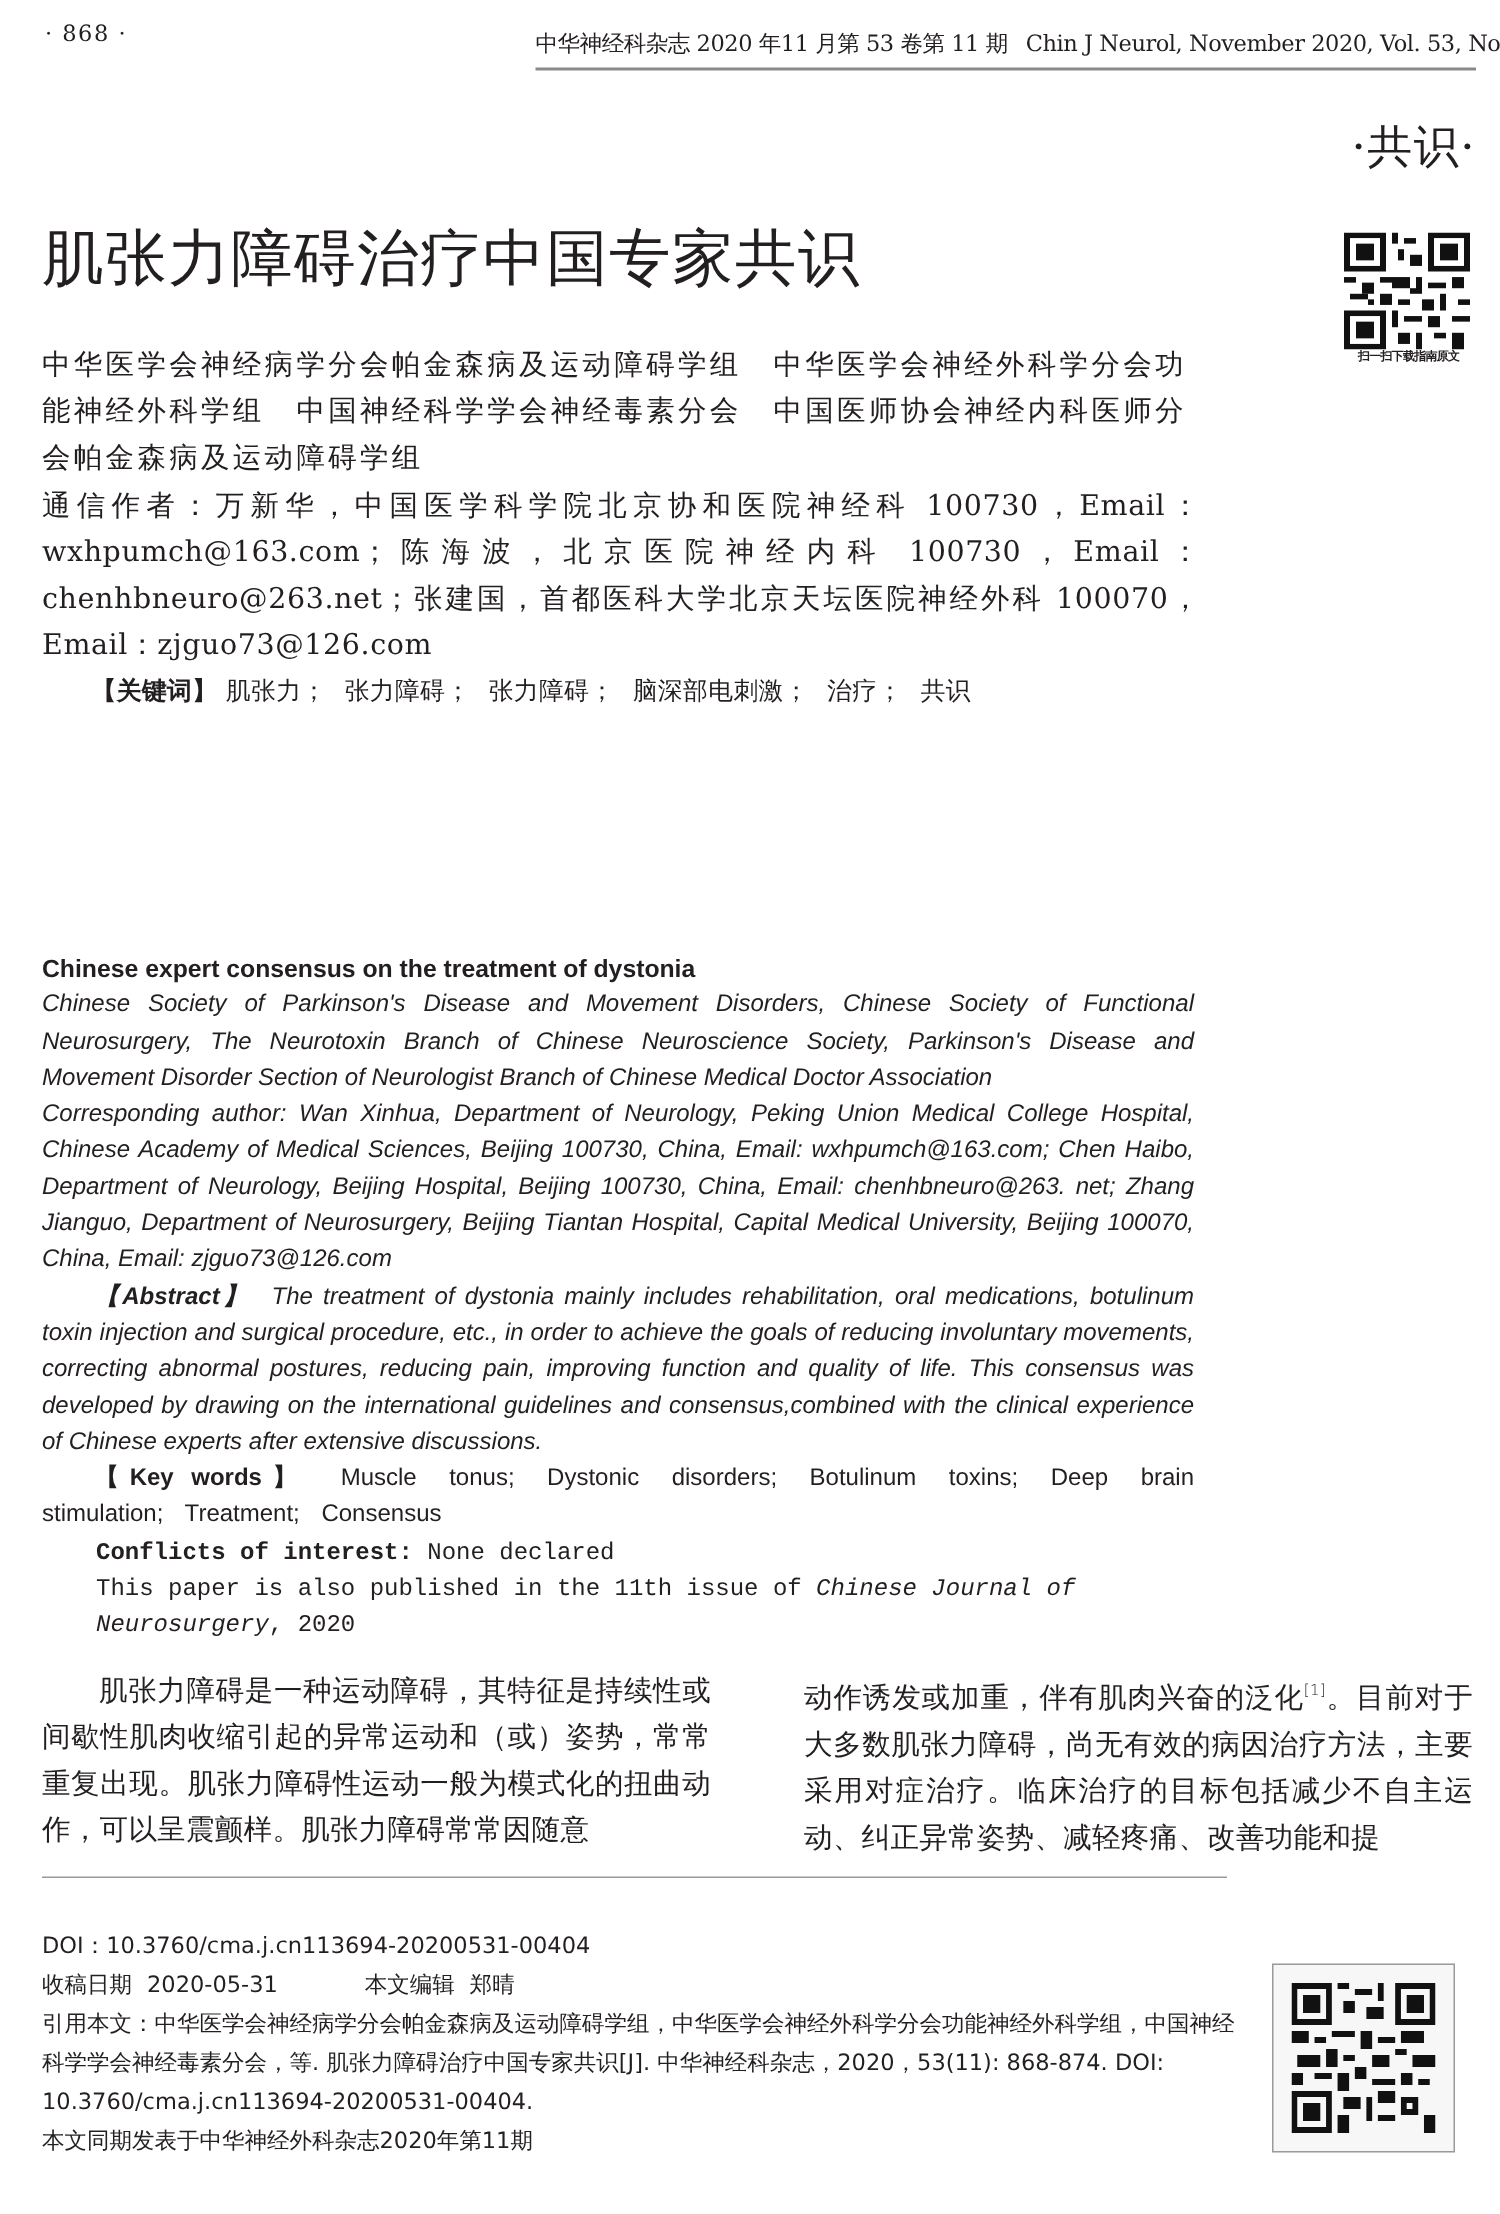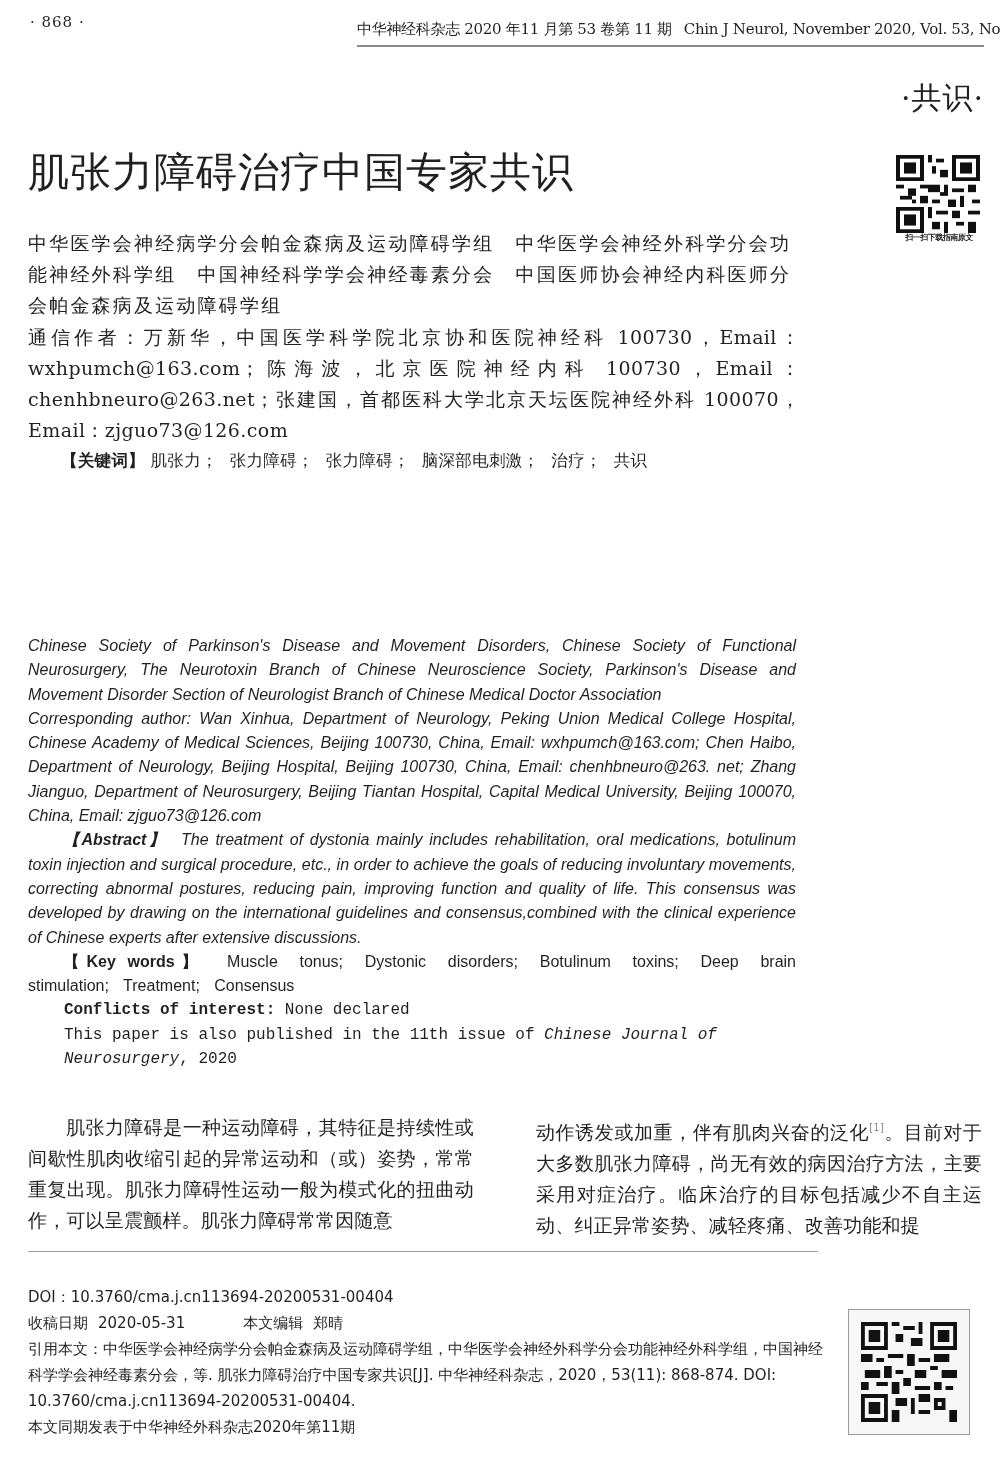--- a/index.html
+++ b/index.html
@@ -105,20 +105,21 @@
 <div class="abs qr-top-caption">扫一扫下载指南原文</div>
 
 <div class="abs affil">中华医学会神经病学分会帕金森病及运动障碍学组　中华医学会神经外科学分会功能神经外科学组　中国神经科学学会神经毒素分会　中国医师协会神经内科医师分会帕金森病及运动障碍学组</div>
 <div class="abs corr">通信作者：万新华，中国医学科学院北京协和医院神经科 100730，Email：wxhpumch@163.com；陈海波，北京医院神经内科 100730，Email：chenhbneuro@263.net；张建国，首都医科大学北京天坛医院神经外科 100070，Email：zjguo73@126.com</div>
 
 <div class="abs cn-abstract">
   <p class="cn-keywords"><span class="label">【关键词】</span> <span class="kw">肌张力；</span><span class="kw">张力障碍；</span><span class="kw">张力障碍；</span><span class="kw">脑深部电刺激；</span><span class="kw">治疗；</span><span class="kw">共识</span></p>
 </div>
 
 <div class="abs en-block">
+  <div class="en-title">Chinese expert consensus on the treatment of dystonia</div>
   <div class="en-it">Chinese Society of Parkinson's Disease and Movement Disorders, Chinese Society of Functional Neurosurgery, The Neurotoxin Branch of Chinese Neuroscience Society, Parkinson's Disease and Movement Disorder Section of Neurologist Branch of Chinese Medical Doctor Association</div>
   <div class="en-it">Corresponding author: Wan Xinhua, Department of Neurology, Peking Union Medical College Hospital, Chinese Academy of Medical Sciences, Beijing 100730, China, Email: wxhpumch@163.com; Chen Haibo, Department of Neurology, Beijing Hospital, Beijing 100730, China, Email: chenhbneuro@263. net; Zhang Jianguo, Department of Neurosurgery, Beijing Tiantan Hospital, Capital Medical University, Beijing 100070, China, Email: zjguo73@126.com</div>
   <p class="en-abs"><span class="label">【Abstract】</span><span>The treatment of dystonia mainly includes rehabilitation, oral medications, botulinum toxin injection and surgical procedure, etc., in order to achieve the goals of reducing involuntary movements, correcting abnormal postures, reducing pain, improving function and quality of life. This consensus was developed by drawing on the international guidelines and consensus,combined with the clinical experience of Chinese experts after extensive discussions.</span></p>
   <p class="en-kw"><span class="label">【Key words】</span><span>Muscle tonus;  Dystonic disorders;  Botulinum toxins;  Deep brain stimulation;  Treatment;  Consensus</span></p>
   <div class="en-line"><b>Conflicts of interest:</b> <span>None declared</span></div>
   <div class="en-line"><span>This paper is also published in the 11th issue of </span><i>Chinese Journal of Neurosurgery</i><span>, 2020</span></div>
 </div>
 
 <div class="abs body-col body-left">
   <p>肌张力障碍是一种运动障碍，其特征是持续性或间歇性肌肉收缩引起的异常运动和（或）姿势，常常重复出现。肌张力障碍性运动一般为模式化的扭曲动作，可以呈震颤样。肌张力障碍常常因随意</p>

